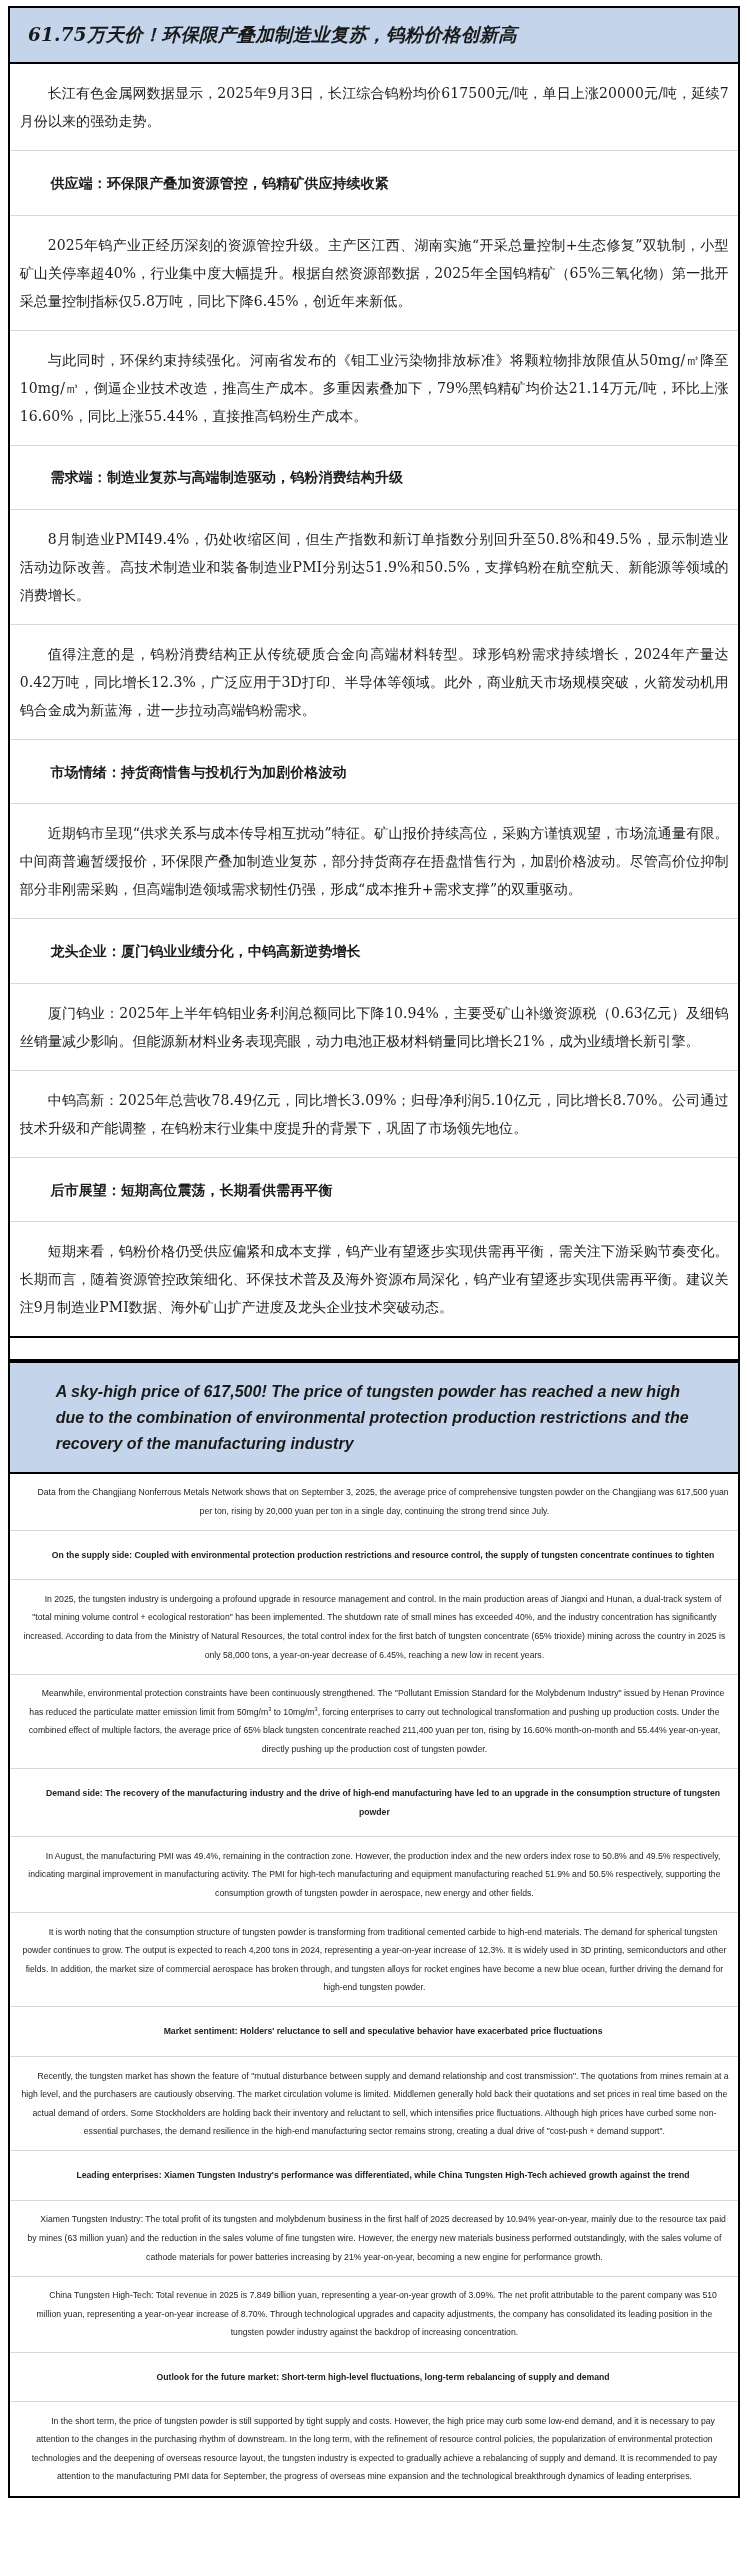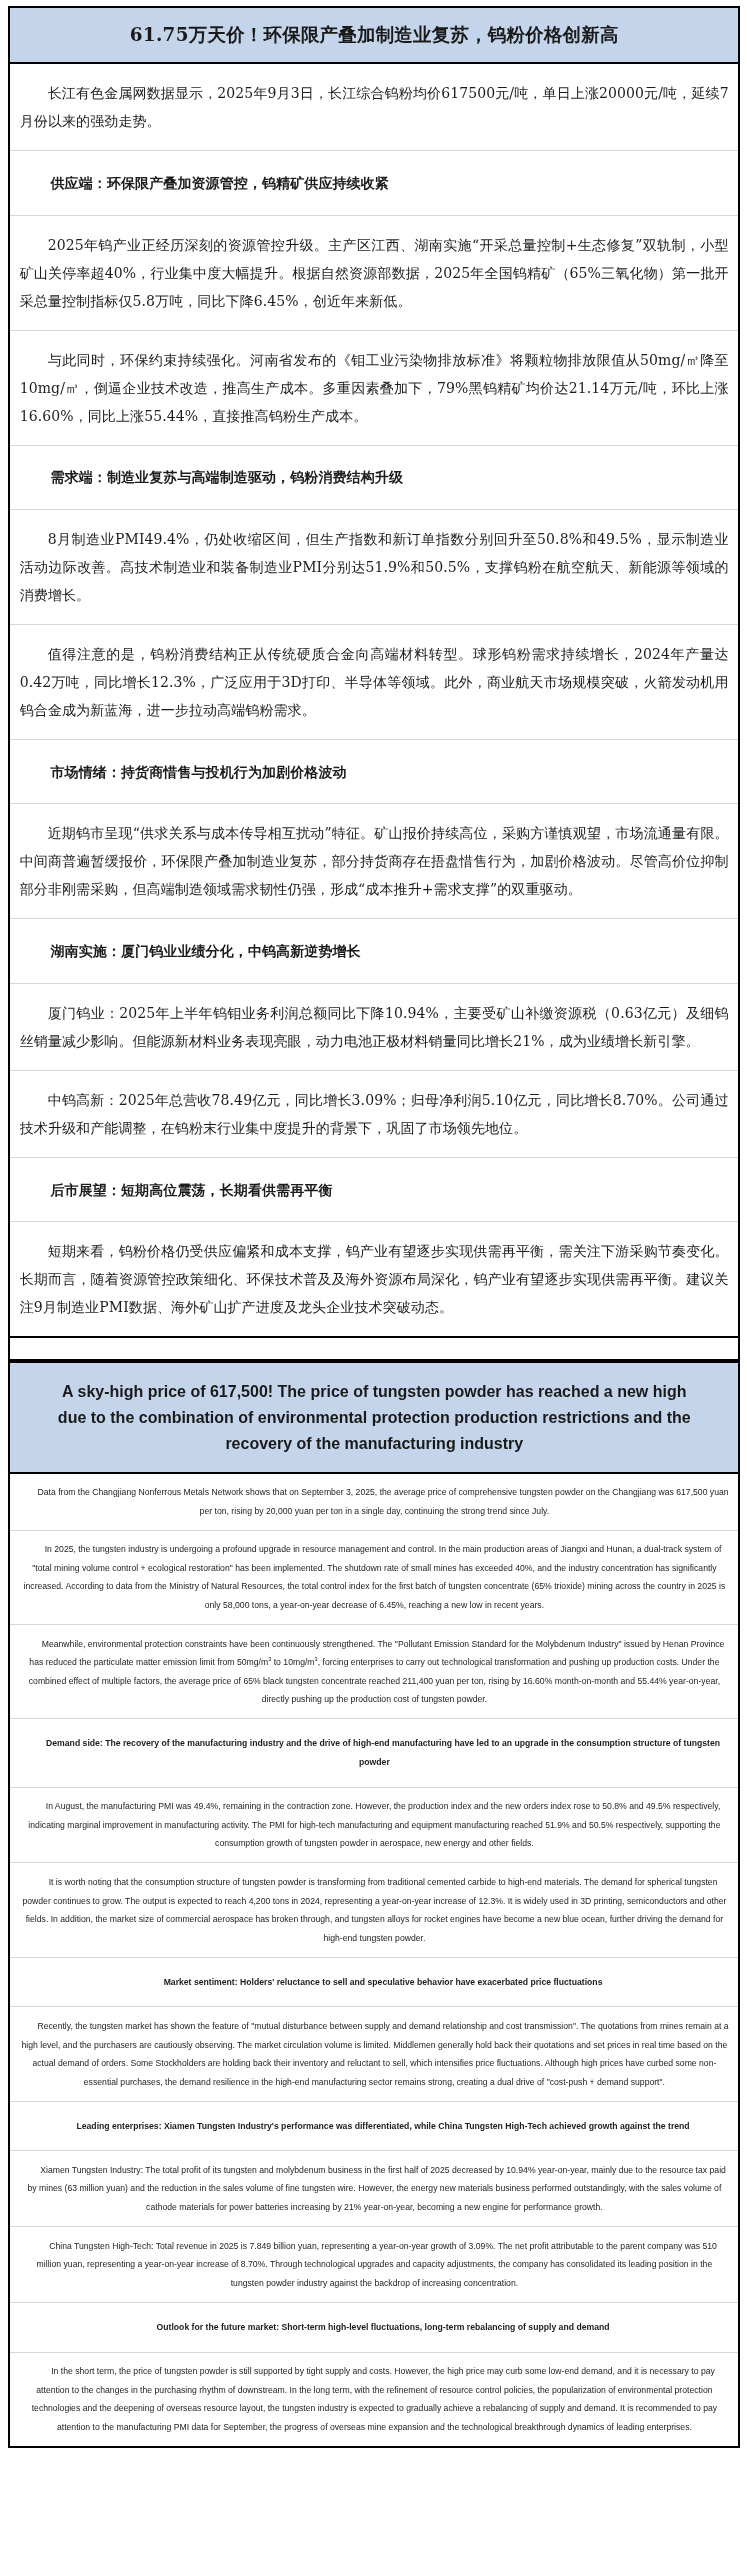--- a/index.html
+++ b/index.html
@@ -28,21 +28,21 @@
     box-sizing: border-box;
   }
 
   .hdr-row td {
     background: #c4d4ea;
     border-bottom: 2px solid #000000;
     padding: 0;
   }
   .hdr-inner {
     padding: 15px 17.7px 15px 17.7px;
-    text-align: center;
+    font-style: italic;
   }
 
   
   .title-cn {
     font-family: "DejaVu Serif", "Liberation Serif", serif;
     font-size: 18.4px;
     font-weight: bold;
     line-height: 1.35;
     letter-spacing: 0.3px;
     color: #1a1a1a;
@@ -196,21 +196,21 @@
       <td>
         <div class="cell-cn">
           <p>近期钨市呈现“供求关系与成本传导相互扰动”特征。矿山报价持续高位，采购方谨慎观望，市场流通量有限。中间商普遍暂缓报价，环保限产叠加制造业复苏，部分持货商存在捂盘惜售行为，加剧价格波动。尽管高价位抑制部分非刚需采购，但高端制造领域需求韧性仍强，形成“成本推升+需求支撑”的双重驱动。</p>
         </div>
       </td>
     </tr>
 
     <tr class="body-row">
       <td>
         <div class="cell-cn sub">
-          <p>湖南实施：厦门钨业业绩分化，中钨高新逆势增长</p>
+          <p>龙头企业：厦门钨业业绩分化，中钨高新逆势增长</p>
         </div>
       </td>
     </tr>
     <tr class="body-row">
       <td>
         <div class="cell-cn">
           <p>厦门钨业：2025年上半年钨钼业务利润总额同比下降10.94%，主要受矿山补缴资源税（0.63亿元）及细钨丝销量减少影响。但能源新材料业务表现亮眼，动力电池正极材料销量同比增长21%，成为业绩增长新引擎。</p>
         </div>
       </td>
     </tr>
@@ -254,20 +254,27 @@
     <tr class="body-row">
       <td>
         <div class="cell-en">
           <p>Data from the Changjiang Nonferrous Metals Network shows that on September 3, 2025, the average price of comprehensive tungsten powder on the Changjiang was 617,500 yuan per ton, rising by 20,000 yuan per ton in a single day, continuing the strong trend since July.</p>
         </div>
       </td>
     </tr>
 
     <tr class="body-row">
       <td>
+        <div class="cell-en sub">
+          <p>On the supply side: Coupled with environmental protection production restrictions and resource control, the supply of tungsten concentrate continues to tighten</p>
+        </div>
+      </td>
+    </tr>
+    <tr class="body-row">
+      <td>
         <div class="cell-en">
           <p>In 2025, the tungsten industry is undergoing a profound upgrade in resource management and control. In the main production areas of Jiangxi and Hunan, a dual-track system of "total mining volume control + ecological restoration" has been implemented. The shutdown rate of small mines has exceeded 40%, and the industry concentration has significantly increased. According to data from the Ministry of Natural Resources, the total control index for the first batch of tungsten concentrate (65% trioxide) mining across the country in 2025 is only 58,000 tons, a year-on-year decrease of 6.45%, reaching a new low in recent years.</p>
         </div>
       </td>
     </tr>
     <tr class="body-row">
       <td>
         <div class="cell-en">
           <p>Meanwhile, environmental protection constraints have been continuously strengthened. The "Pollutant Emission Standard for the Molybdenum Industry" issued by Henan Province has reduced the particulate matter emission limit from 50mg/m<sup>3</sup> to 10mg/m<sup>3</sup>, forcing enterprises to carry out technological transformation and pushing up production costs. Under the combined effect of multiple factors, the average price of 65% black tungsten concentrate reached 211,400 yuan per ton, rising by 16.60% month-on-month and 55.44% year-on-year, directly pushing up the production cost of tungsten powder.</p>
         </div>

